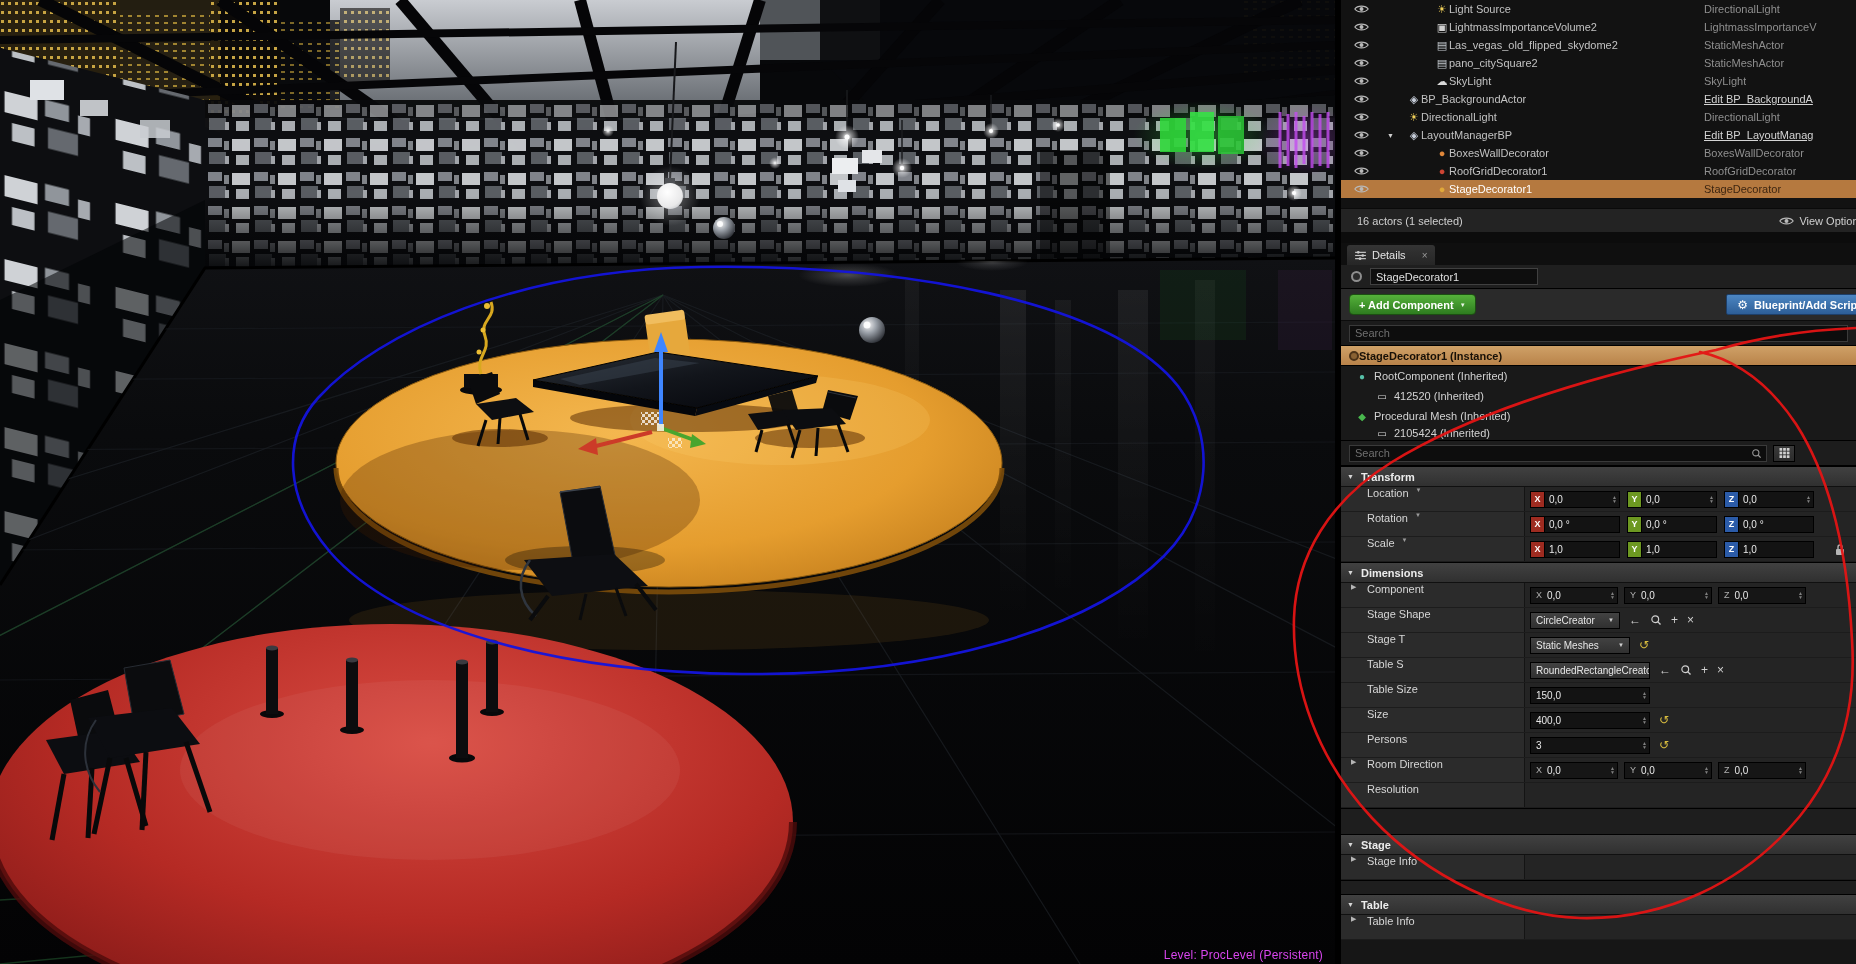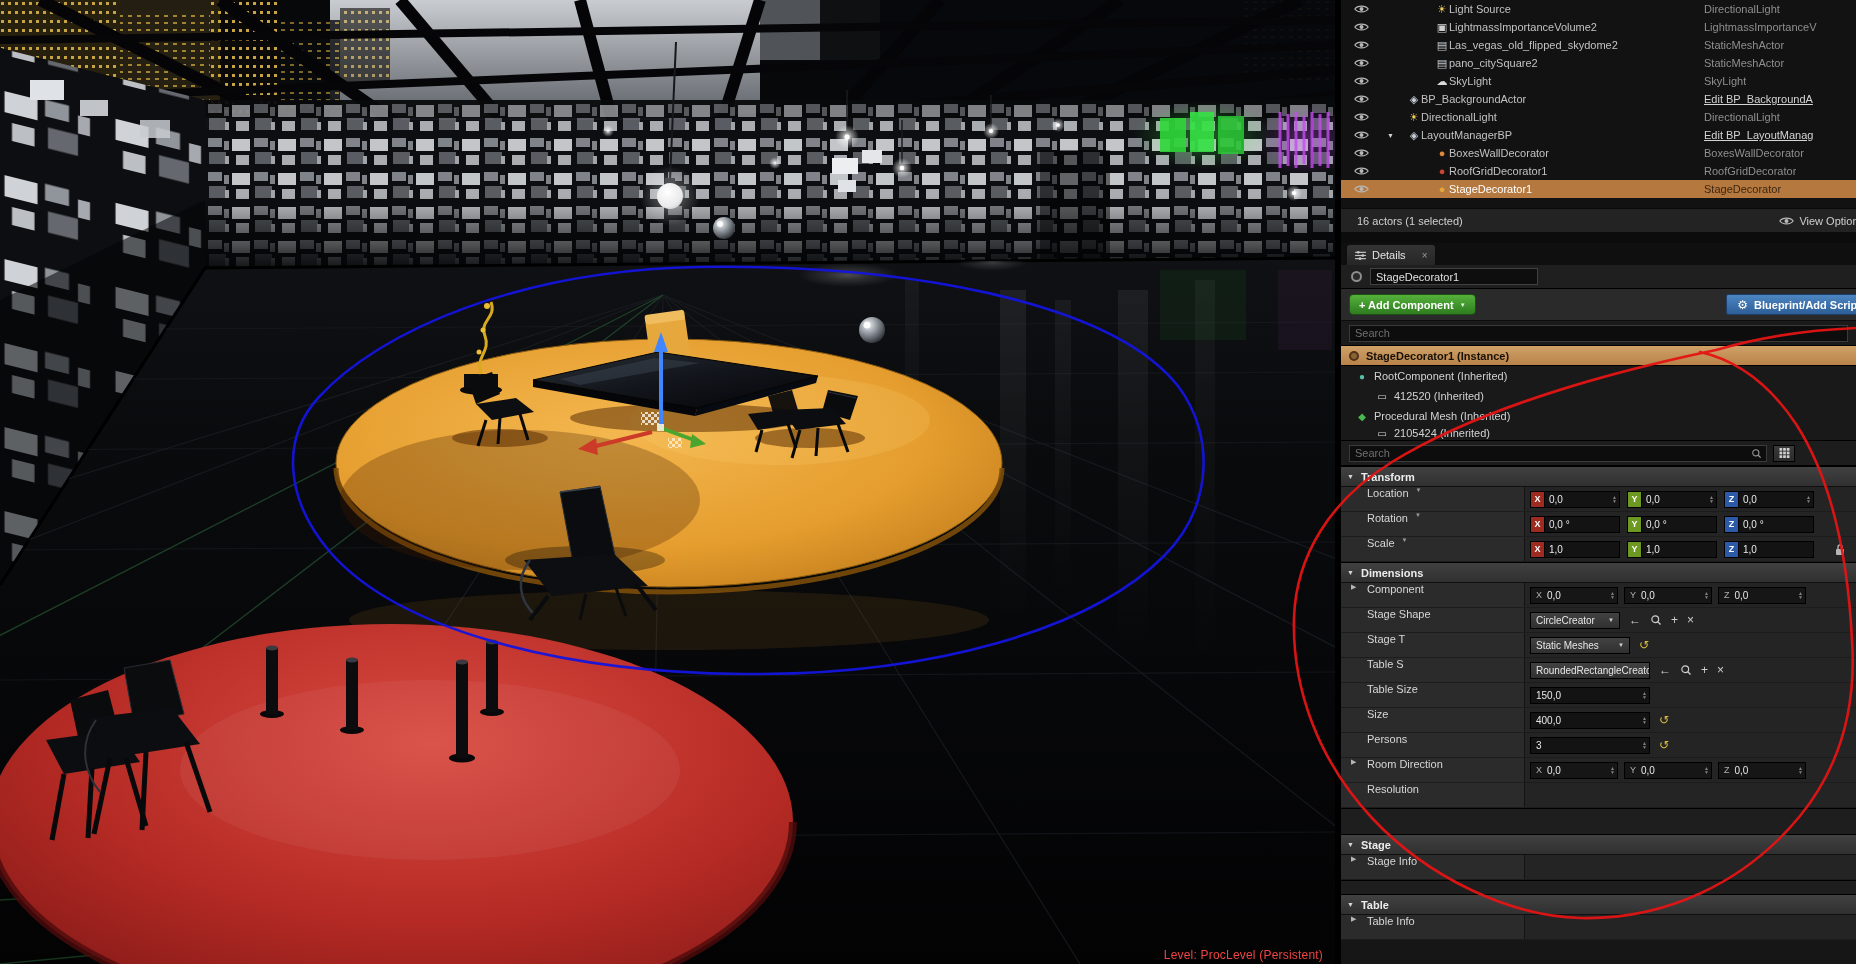--- a/index.html
+++ b/index.html
@@ -2,21 +2,21 @@
 <html><head>
 <meta charset="utf-8">
 <style>
 *{margin:0;padding:0;box-sizing:border-box}
 body{background:#000;font-family:"Liberation Sans","DejaVu Sans",sans-serif}
 .app{position:relative;width:1856px;height:964px;overflow:hidden;background:#050505}
 
 
 .viewport{position:absolute;left:0;top:0;width:1335px;height:964px;background:#07080a;overflow:hidden}
 .scene{position:absolute;left:0;top:0}
-.level-label{position:absolute;right:12px;bottom:2px;font-size:12px;color:#ef4444;letter-spacing:.2px;z-index:5}
+.level-label{position:absolute;right:12px;bottom:2px;font-size:12px;color:#d946ef;letter-spacing:.2px;z-index:5}
 
 
 .divider{position:absolute;left:1335px;top:0;width:6px;height:964px;background:#000}
 .panel{position:absolute;left:1341px;top:0;width:515px;height:964px;background:#121212;overflow:hidden;color:#c8c8c8}
 
 
 .outliner-rows{position:absolute;top:0;left:0;width:100%}
 .o-row{position:relative;display:flex;align-items:center;height:18px;font-size:11px;color:#c2c2c2;white-space:nowrap}
 .o-row.selected{background:#b5793f;color:#fff}
 .o-eye{width:15px;height:10px;margin-left:13px;flex:0 0 auto;color:#b9b9b9}
@@ -47,21 +47,21 @@
 .btn-row{height:32px;background:#2a2a2a;position:relative;border-bottom:1px solid #0c0c0c}
 .btn-green{position:absolute;left:8px;top:5px;height:21px;display:flex;align-items:center;gap:6px;padding:0 9px;background:linear-gradient(#55b13b,#2e7c1f);border:1px solid #1c4f12;border-radius:4px;color:#fff;font-weight:bold;font-size:11px;white-space:nowrap}
 .btn-blue{position:absolute;right:-16px;top:5px;height:21px;display:flex;align-items:center;gap:6px;padding:0 10px;background:linear-gradient(#4c86c2,#2d5e97);border:1px solid #1d3f69;border-radius:2px;color:#fff;font-weight:bold;font-size:11px;white-space:nowrap}
 .btn-caret{font-size:6px;color:#eaf6e6}
 .gear{font-size:12px;line-height:1}
 .search-row{height:25px;background:#1b1b1b;display:flex;align-items:center;border-bottom:1px solid #000}
 .search-input{margin-left:8px;flex:1;margin-right:8px;height:17px;background:#0d0d0d;border:1px solid #3a3a3a;color:#9a9a9a;font-size:11px;padding:0 5px;font-family:inherit}
 input::placeholder{color:#6f6f6f}
 .instance-row{height:20px;background:linear-gradient(#cfa167,#b9834a);display:flex;align-items:center;font-size:11px;color:#171007;font-weight:bold;border-bottom:1px solid #000}
 .inst-circle{width:10px;height:10px;border-radius:50%;border:2px solid #4d3318;background:#8a6233;margin-left:8px;flex:0 0 auto}
-.inst-label{margin-left:7px}
+.inst-label{margin-left:0}
 .comp-rows{background:#191919}
 .c-row{display:flex;align-items:center;height:20px;font-size:11px;color:#d2d2d2}
 .c-row .c-icon{margin-left:14px;width:14px;text-align:center;font-size:10px;flex:0 0 auto}
 .c-row.sub .c-icon{margin-left:34px}
 .c-label{margin-left:5px}
 .c-row.clipped{height:14px;overflow:hidden}
 .ci-root{color:#57c0a8}.ci-text{color:#d8d8d8}.ci-mesh{color:#49b84e}
 .search2-row{height:26px;background:#1d1d1d;display:flex;align-items:center;border-top:1px solid #000;border-bottom:1px solid #000}
 .s2wrap{position:relative;display:flex;align-items:center;margin-left:8px}
 .search2-input{width:418px;height:17px;background:#0d0d0d;border:1px solid #3a3a3a;color:#9a9a9a;font-size:11px;padding:0 20px 0 5px;font-family:inherit}

